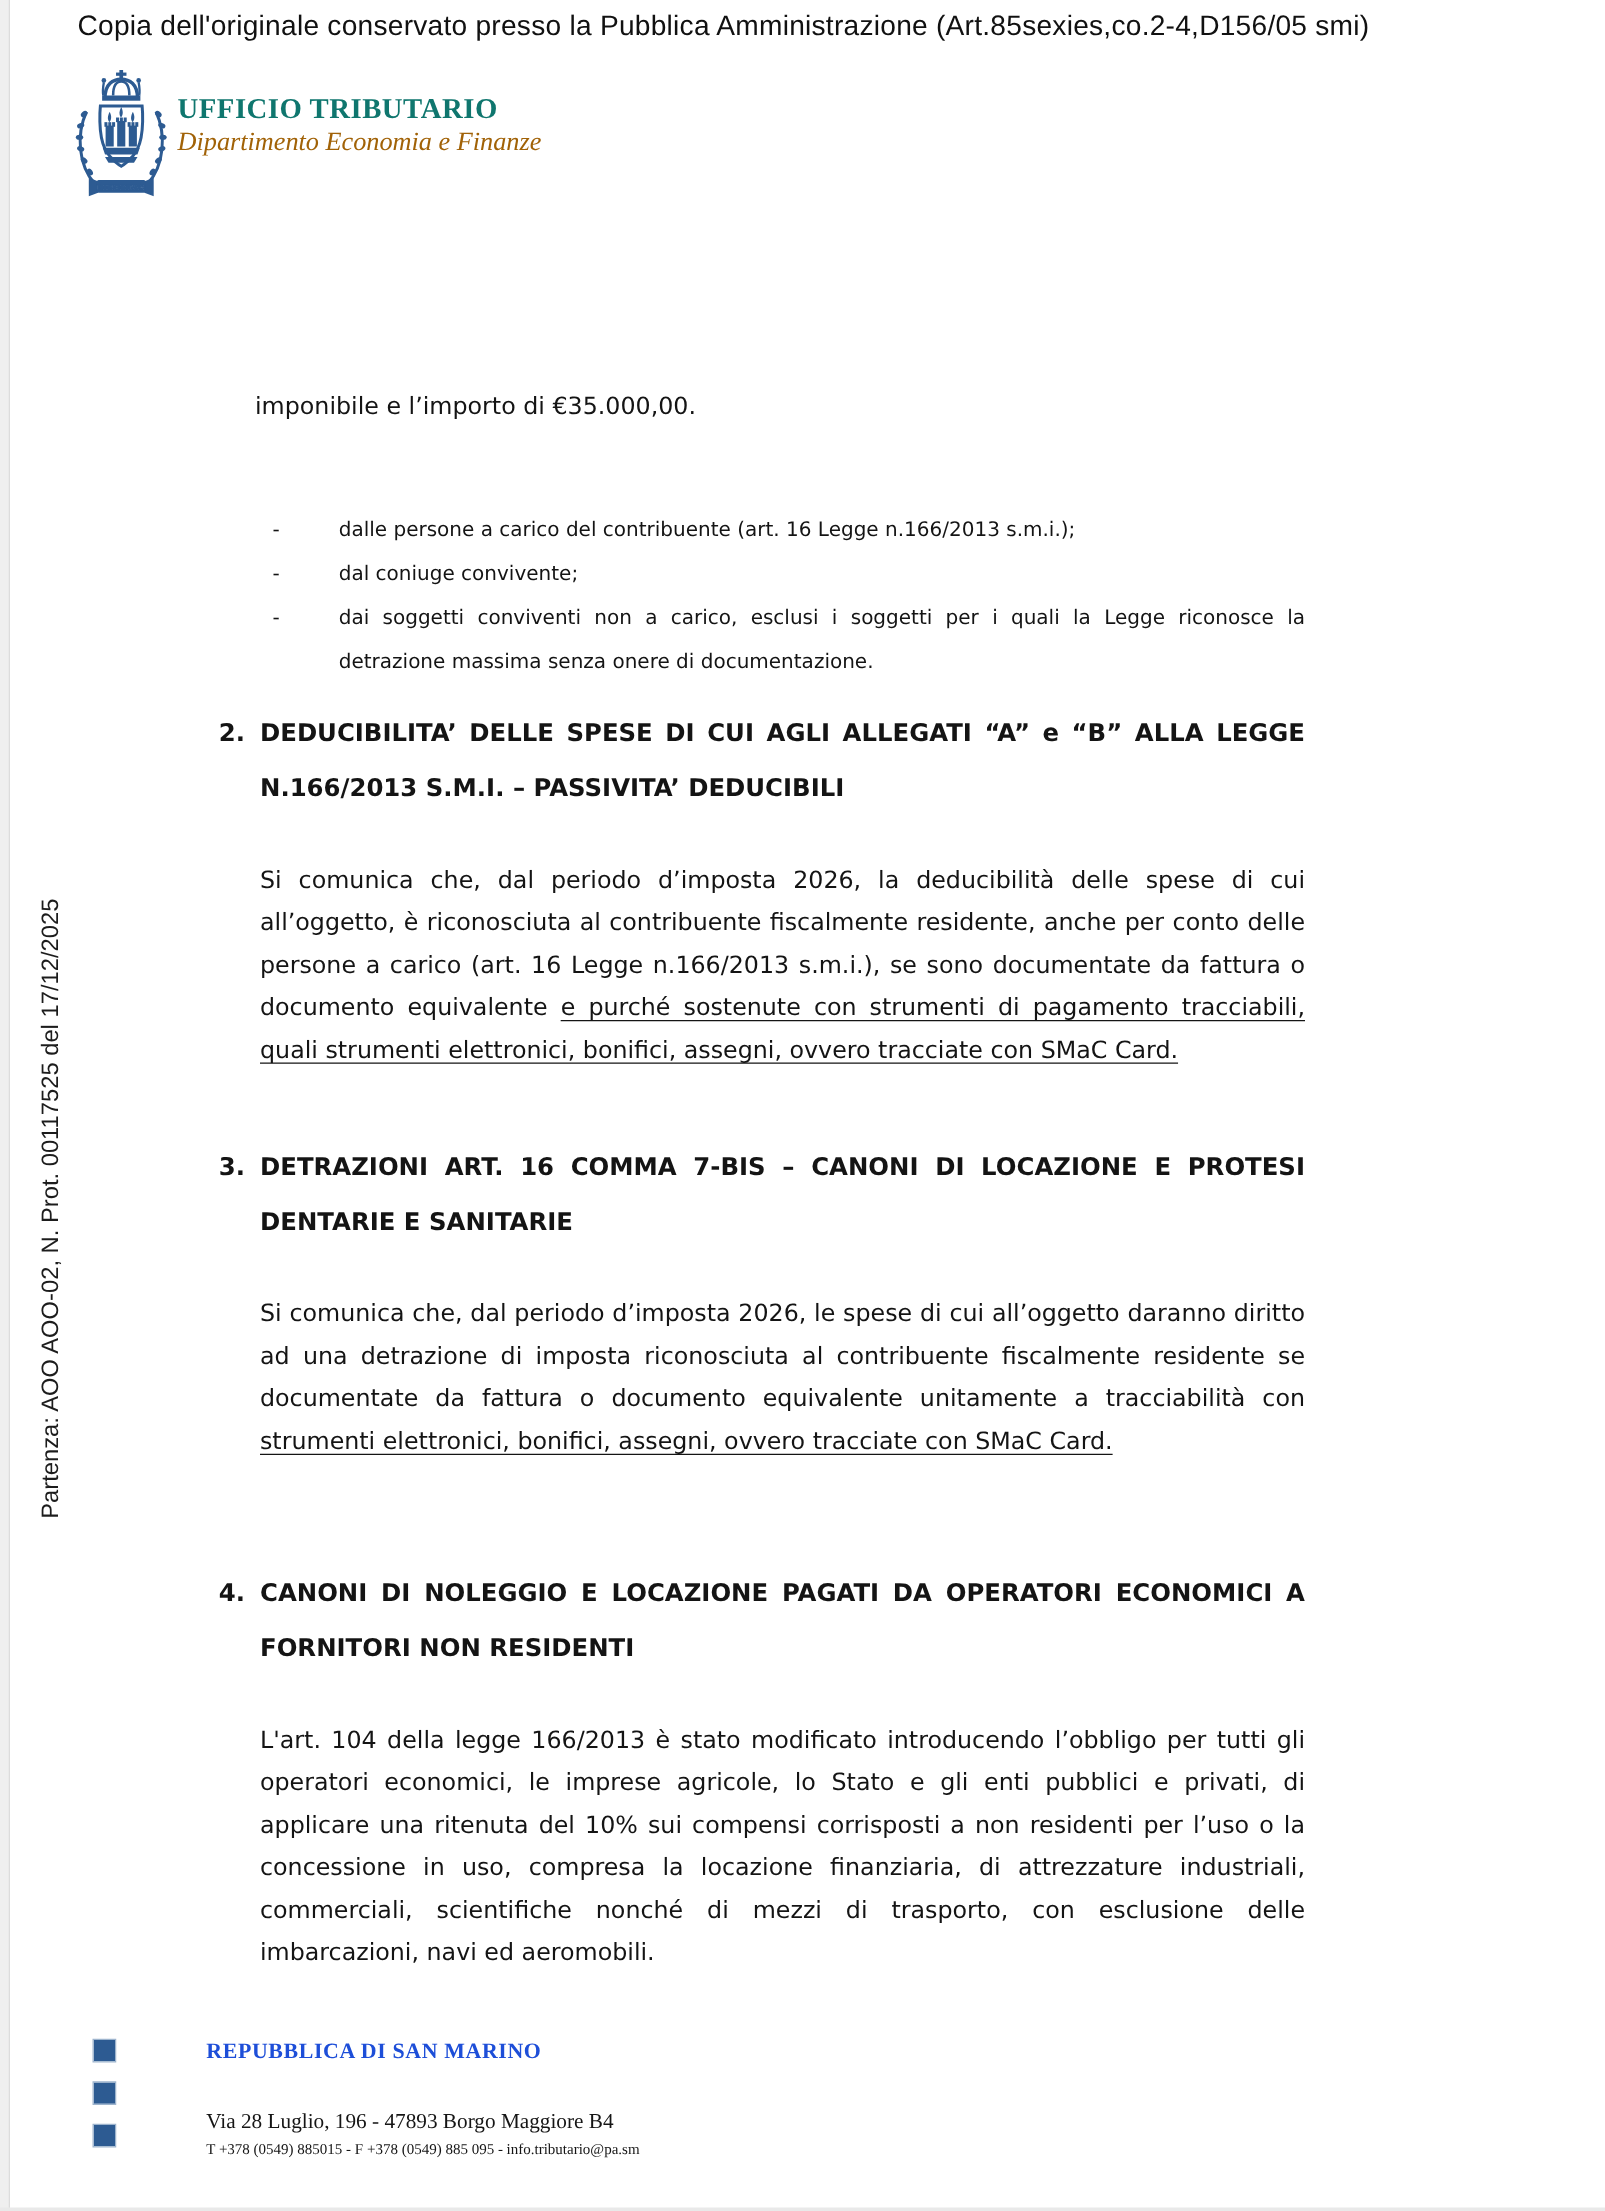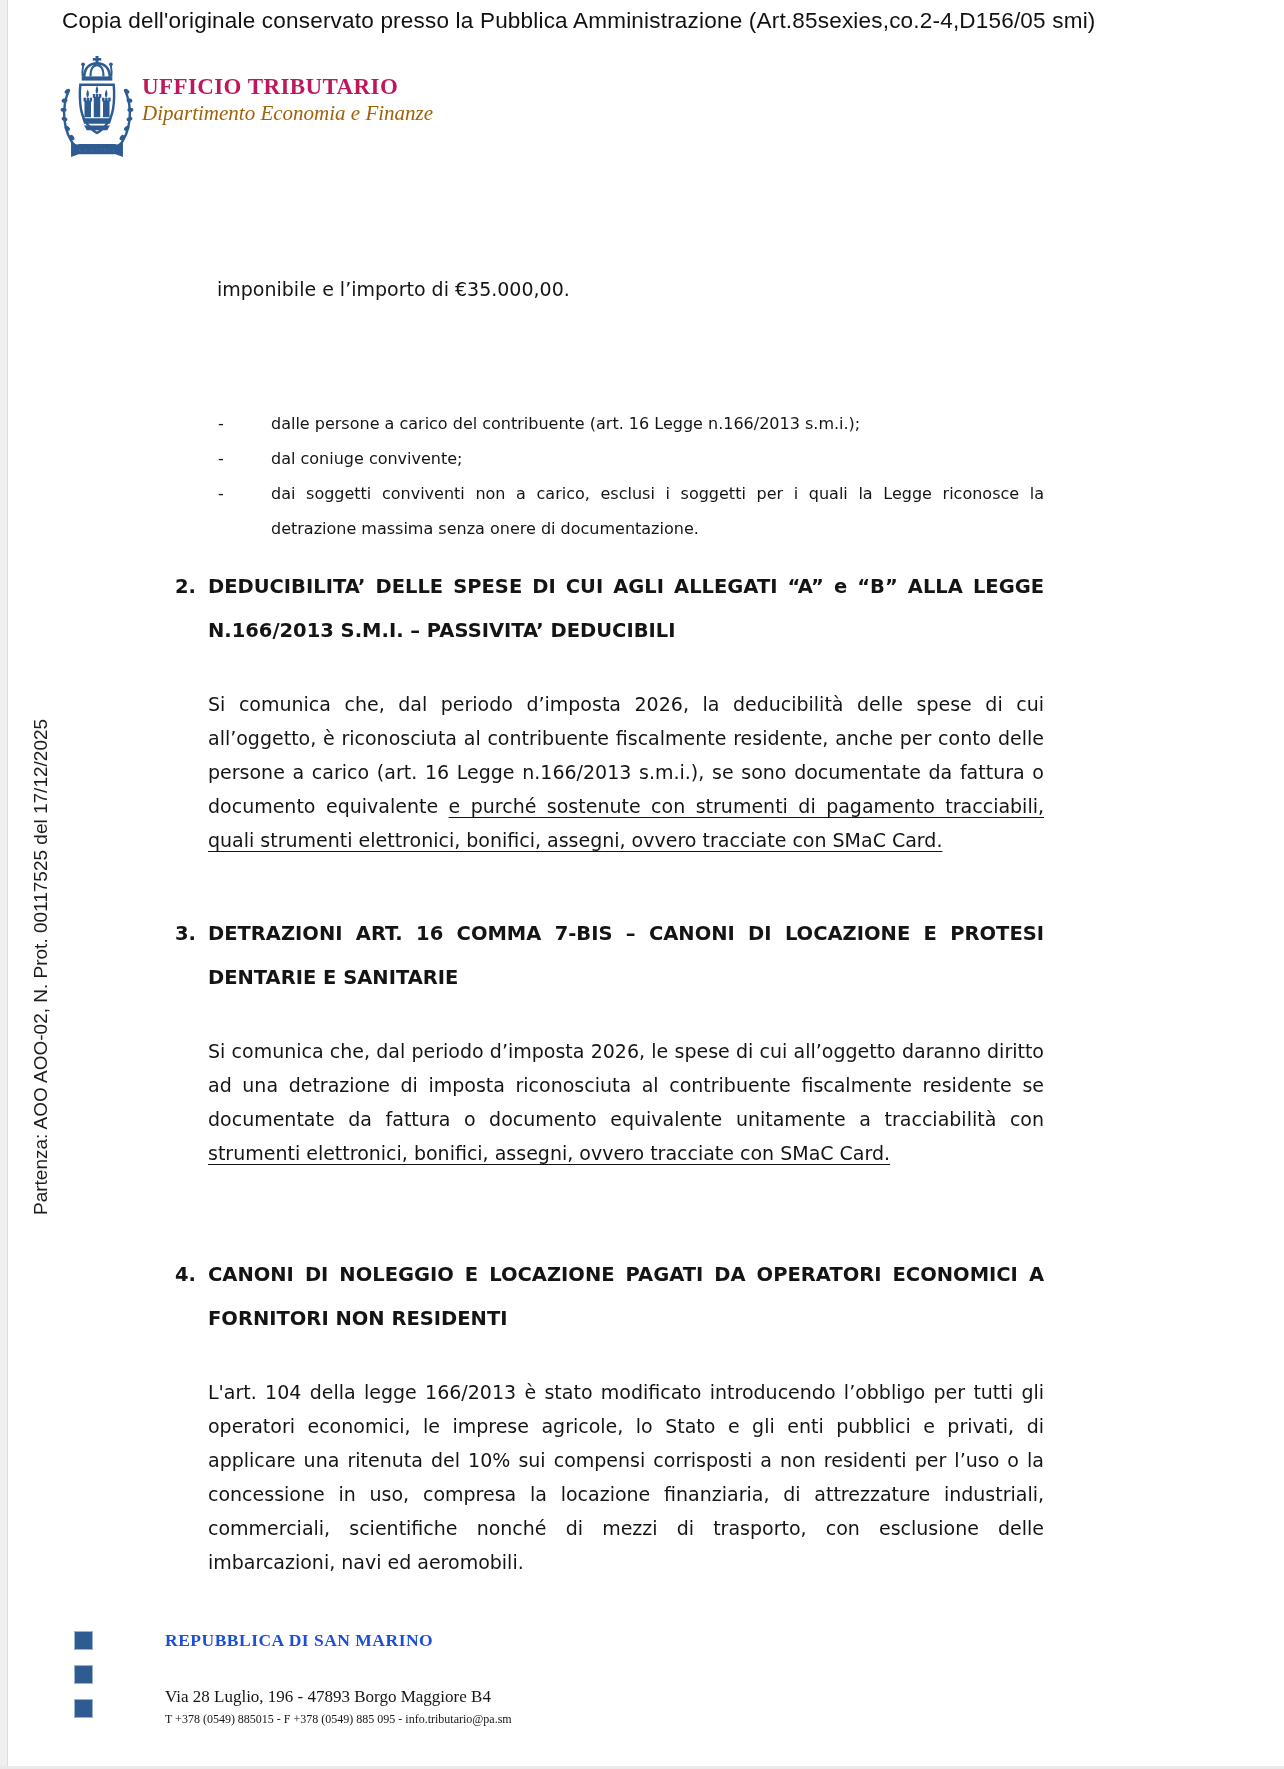--- a/index.html
+++ b/index.html
@@ -13,32 +13,32 @@
   .bottom-edge { position:absolute; left:0; bottom:0; width:100%; height:3px;
                  background:#e9e9e9; }
 
   .copy-note { position:absolute; left:62px; top:8px; width:1190px;
                font-family:"Liberation Sans", sans-serif;
                font-size:22.5px; color:#111; letter-spacing:0.2px; }
 
   .emblem { position:absolute; left:55px; top:56px; width:84px; height:102px; color:var(--brand,#2d5b92); }
   .office-name { position:absolute; left:142px; top:74px;
                  font-family:"Liberation Serif", serif; font-weight:bold;
-                 font-size:23px; color:#be185d; letter-spacing:0.4px; }
+                 font-size:23px; color:#0f766e; letter-spacing:0.4px; }
   .department-name { position:absolute; left:142px; top:101px;
                      font-family:"Liberation Serif", serif; font-style:italic;
                      font-size:21px; color:#a16207; }
 
   .protocol { position:absolute; left:30px; top:1215px;
               transform:rotate(-90deg); transform-origin:0 0;
               font-family:"Liberation Sans", sans-serif;
               font-size:19px; color:#1c1c1c; white-space:nowrap; }
 
-  .flow { position:absolute; left:217px; width:836px;
-          font-size:19px; line-height:34px; }
+  .flow { position:absolute; left:204px; width:836px;
+          font-size:19px; line-height:34px;margin-top:36px; }
   .justify { text-align:justify; }
   .u { text-decoration:underline; text-underline-offset:4px; }
 
   .p1 { top:272px; }
   .p2 { top:333px; line-height:36px; }
 
   .bullets { position:absolute; left:218px; width:826px; top:406px; }
   .bullet-item { display:flex; line-height:35px; }
   .bullet-dash { width:30px; flex:none; }
   .bullet-text { flex:1; text-align:justify;margin-left:23px; }

